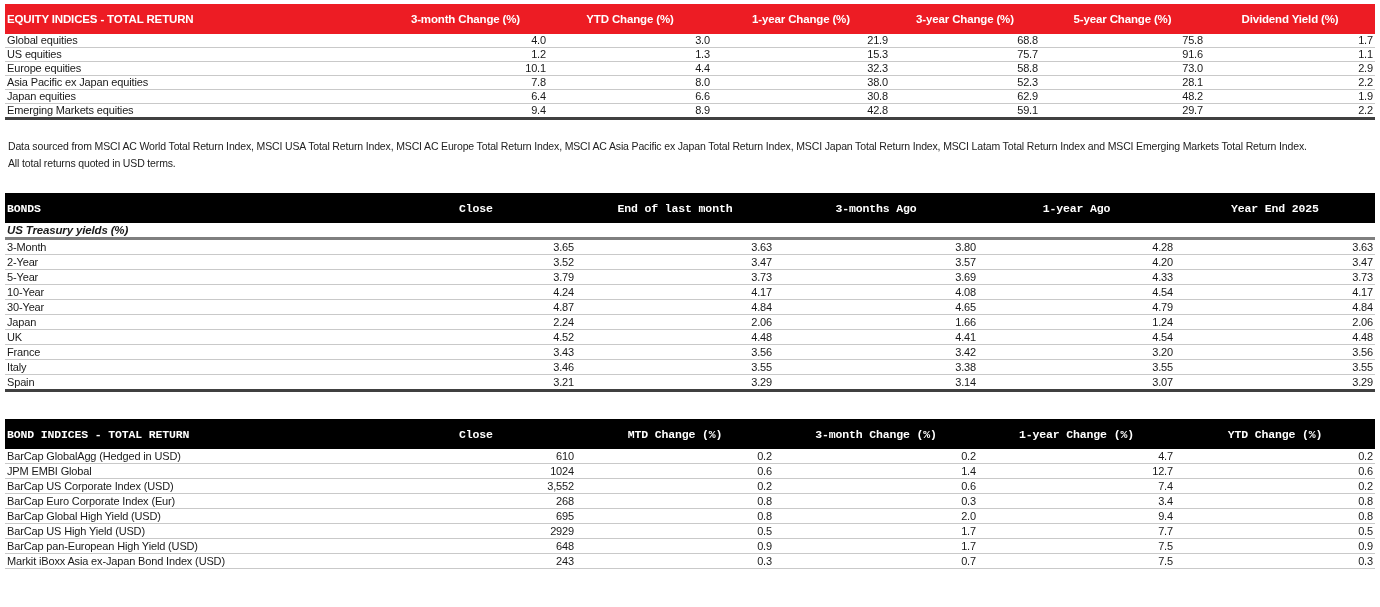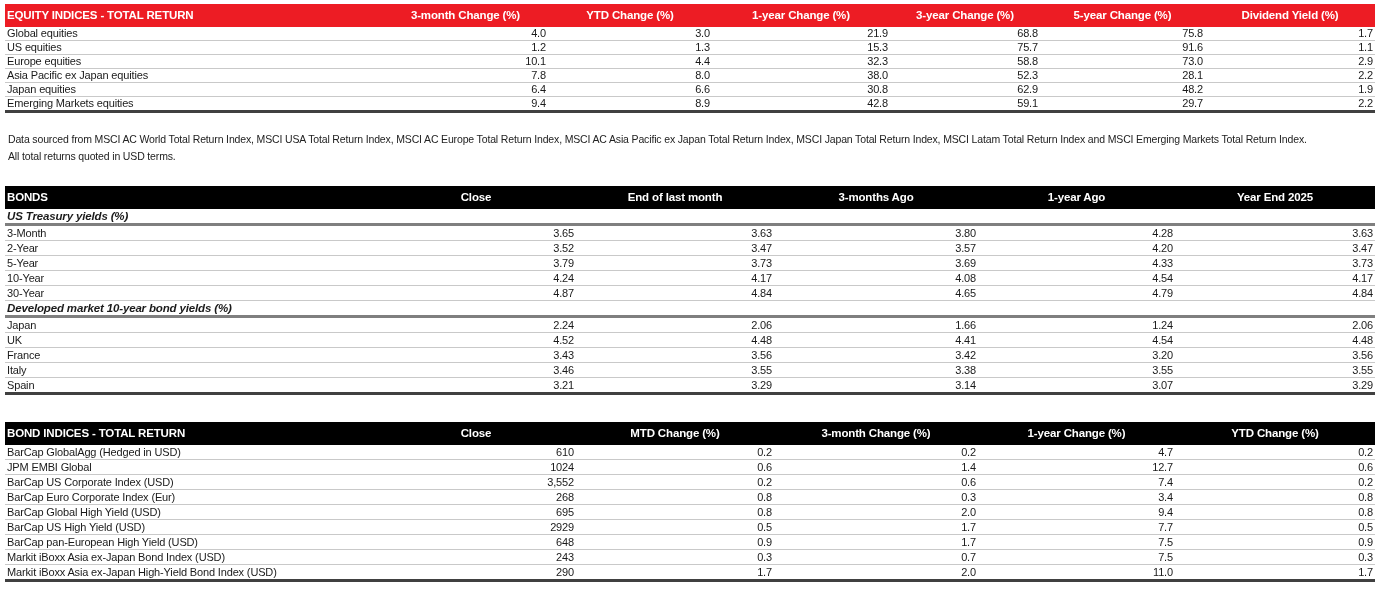--- a/index.html
+++ b/index.html
@@ -16,23 +16,23 @@
     letter-spacing:-0.15px;
     color:#1a1a1a;
   }
   .page{padding:4px 5px 0 5px;}
   table{border-collapse:collapse;table-layout:fixed;width:1370px;}
   th,td{
     padding:0 2px;font-size:11px;white-space:nowrap;overflow:hidden;
     font-weight:normal;
   }
   
-  tr.hdr th{height:23px;line-height:15px;font-weight:bold;font-size:11.5px;margin-left:37px;}
+  tr.hdr th{height:30px;line-height:15px;font-weight:bold;font-size:11.5px;margin-left:37px;}
   tr.hdr.red th{background:var(--red);color:#ffffff;}
-  tr.hdr.blk th{background:var(--blk);color:#ffffff;}
+  tr.hdr.blk th{background:var(--blk);color:#ffffff;font-family:Liberation Mono, monospace;}
   th.t{text-align:left;}
   th.n{text-align:center;}
   
   tbody td{border-bottom:1px solid var(--divider);}
   td.label{text-align:left;}
   td.v{text-align:right;}
   .equity tbody td{height:13px;line-height:13px;}
   .bonds tbody td,.bondidx tbody td{height:14px;line-height:14px;}
   tr.sub td{
     font-weight:bold;font-size:11.5px;
@@ -193,23 +193,20 @@
           <td class="v">4.17</td>
         </tr>
         <tr>
           <td class="label">30-Year</td>
           <td class="v">4.87</td>
           <td class="v">4.84</td>
           <td class="v">4.65</td>
           <td class="v">4.79</td>
           <td class="v">4.84</td>
         </tr>
-        <tr class="sub">
-          <td colspan="6">Developed market 10-year bond yields (%)</td>
-        </tr>
         <tr>
           <td class="label">Japan</td>
           <td class="v">2.24</td>
           <td class="v">2.06</td>
           <td class="v">1.66</td>
           <td class="v">1.24</td>
           <td class="v">2.06</td>
         </tr>
         <tr>
           <td class="label">UK</td>
@@ -323,24 +320,16 @@
           <td class="v">0.9</td>
         </tr>
         <tr>
           <td class="label">Markit iBoxx Asia ex-Japan Bond Index (USD)</td>
           <td class="v">243</td>
           <td class="v">0.3</td>
           <td class="v">0.7</td>
           <td class="v">7.5</td>
           <td class="v">0.3</td>
         </tr>
-        <tr class="last">
-          <td class="label">Markit iBoxx Asia ex-Japan High-Yield Bond Index (USD)</td>
-          <td class="v">290</td>
-          <td class="v">1.7</td>
-          <td class="v">2.0</td>
-          <td class="v">11.0</td>
-          <td class="v">1.7</td>
-        </tr>
       </tbody>
   </table>
 
 </div>
 
 </body></html>

